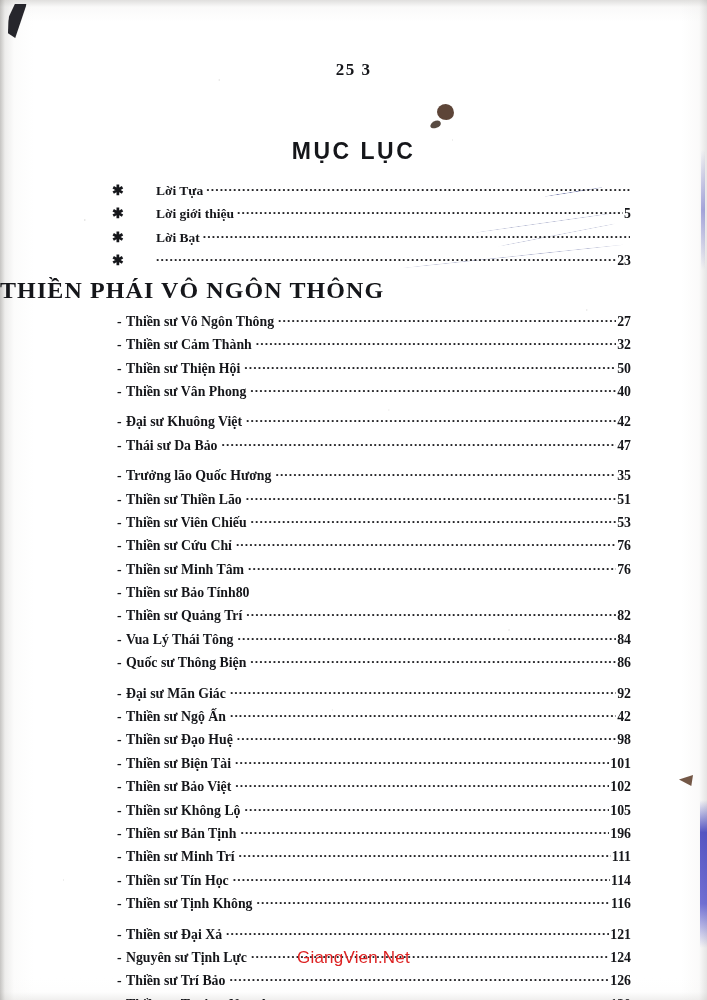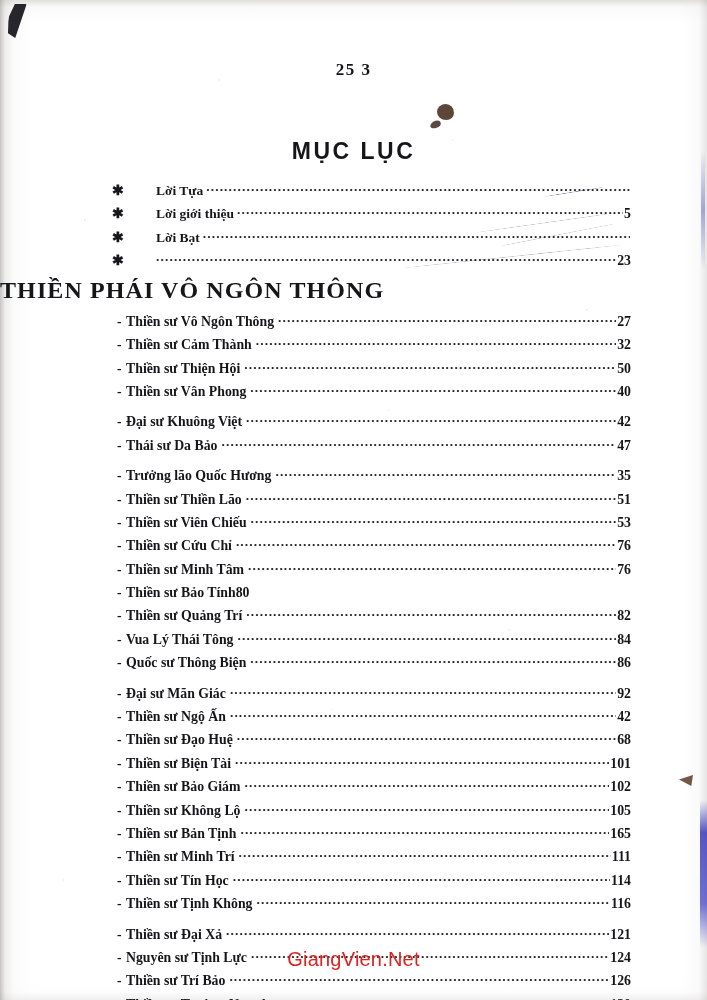--- a/index.html
+++ b/index.html
@@ -218,21 +218,21 @@
     font-weight: bold;
   }
   .no-leader .leader::after { content: ""; }
 
   .watermark {
     position: absolute;
     left: 0; right: 0;
     top: 948px;
     text-align: center;
     font-family: "Liberation Sans", "DejaVu Sans", sans-serif;
-    font-size: 20px;
+    font-size: 17px;
     font-weight: normal;
     letter-spacing: .2px;
   }
 </style>
 </head>
 <body>
 
 <div id="page">
 
   <div class="paper"></div>
@@ -384,45 +384,45 @@
         <div class="toc-row">
           <span class="dash">-</span>
           <span class="label">Thiền sư Ngộ Ấn</span>
           <span class="leader"></span>
           <span class="page-num">42</span>
         </div>
         <div class="toc-row">
           <span class="dash">-</span>
           <span class="label">Thiền sư  Đạo Huệ</span>
           <span class="leader"></span>
-          <span class="page-num">68</span>
+          <span class="page-num">98</span>
         </div>
         <div class="toc-row">
           <span class="dash">-</span>
           <span class="label">Thiền sư Biện Tài</span>
           <span class="leader"></span>
           <span class="page-num">101</span>
         </div>
         <div class="toc-row">
           <span class="dash">-</span>
-          <span class="label">Thiền sư Bảo Giám</span>
+          <span class="label">Thiền sư Bảo Việt</span>
           <span class="leader"></span>
           <span class="page-num">102</span>
         </div>
         <div class="toc-row">
           <span class="dash">-</span>
           <span class="label">Thiền sư Không Lộ</span>
           <span class="leader"></span>
           <span class="page-num">105</span>
         </div>
         <div class="toc-row">
           <span class="dash">-</span>
           <span class="label">Thiền sư Bản Tịnh</span>
           <span class="leader"></span>
-          <span class="page-num">165</span>
+          <span class="page-num">196</span>
         </div>
         <div class="toc-row">
           <span class="dash">-</span>
           <span class="label">Thiền sư Minh Trí</span>
           <span class="leader"></span>
           <span class="page-num">111</span>
         </div>
         <div class="toc-row">
           <span class="dash">-</span>
           <span class="label">Thiền sư Tín Học</span>

